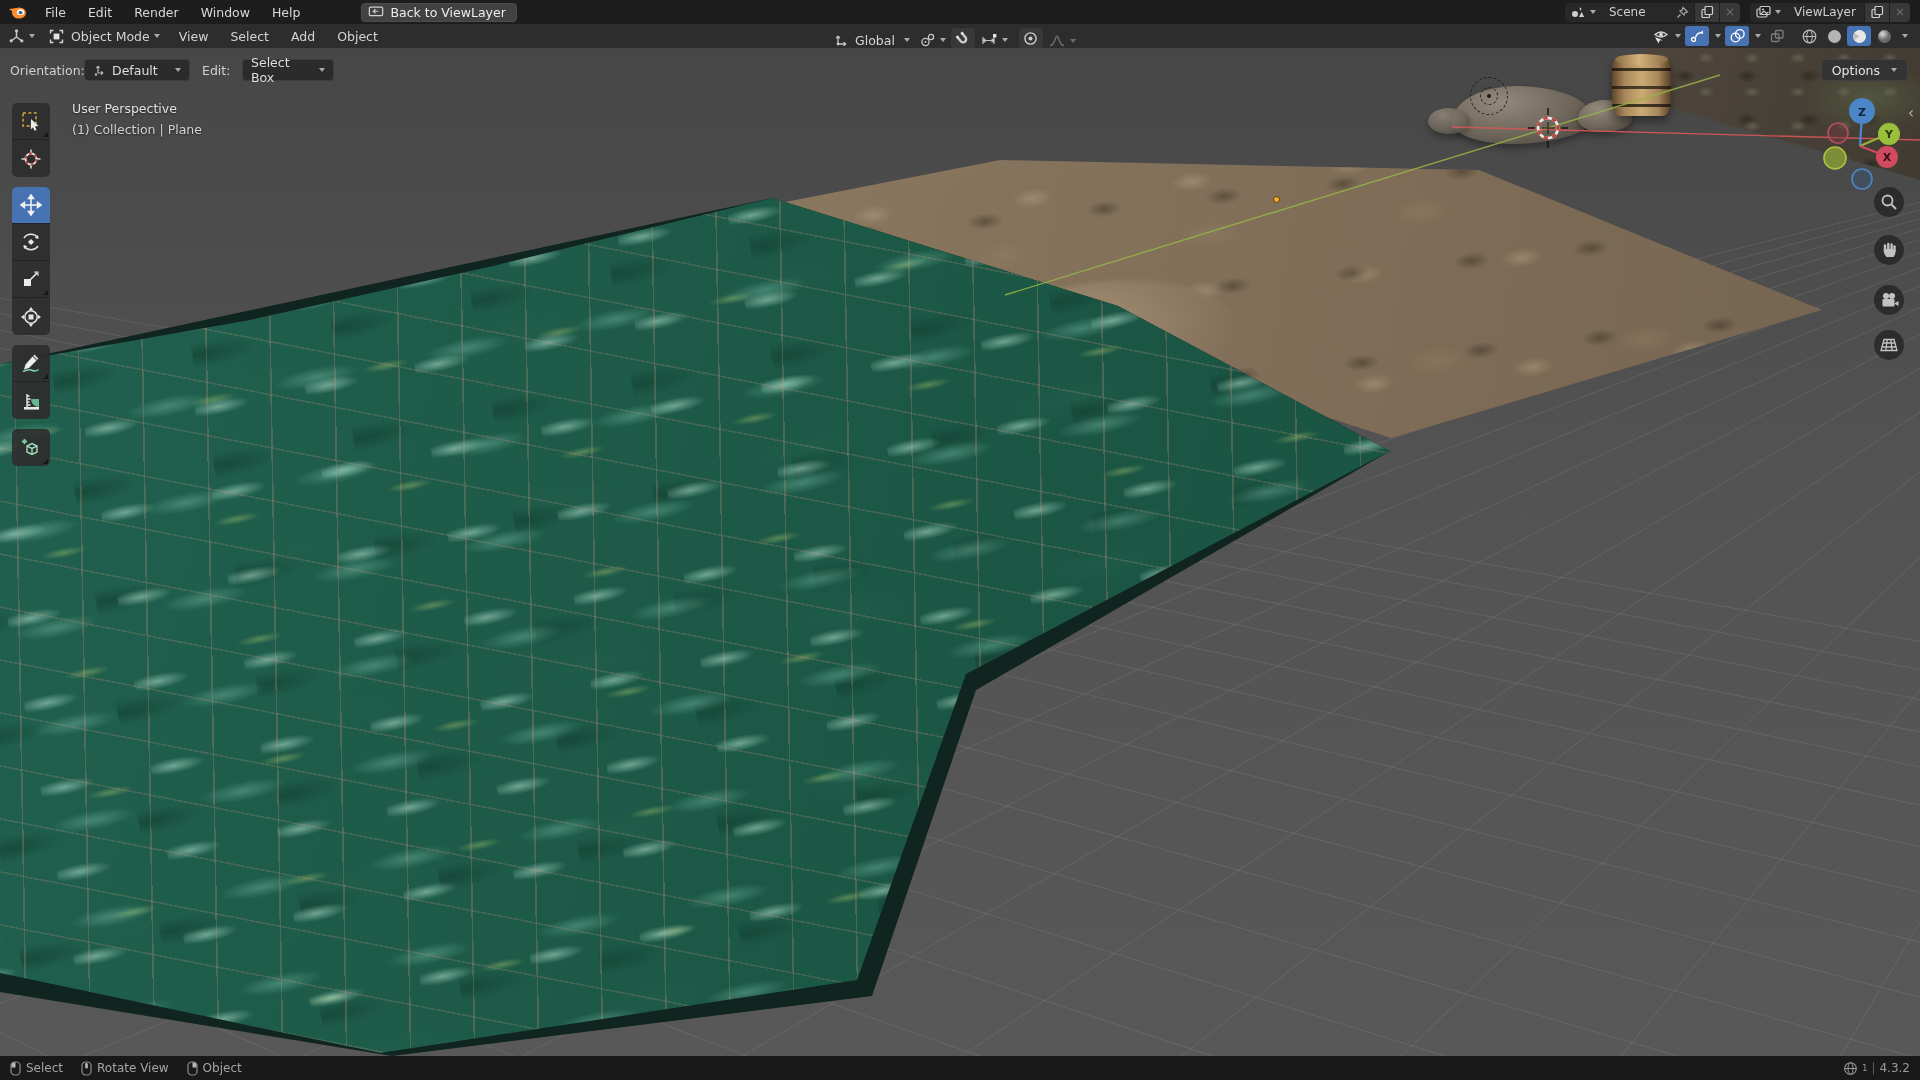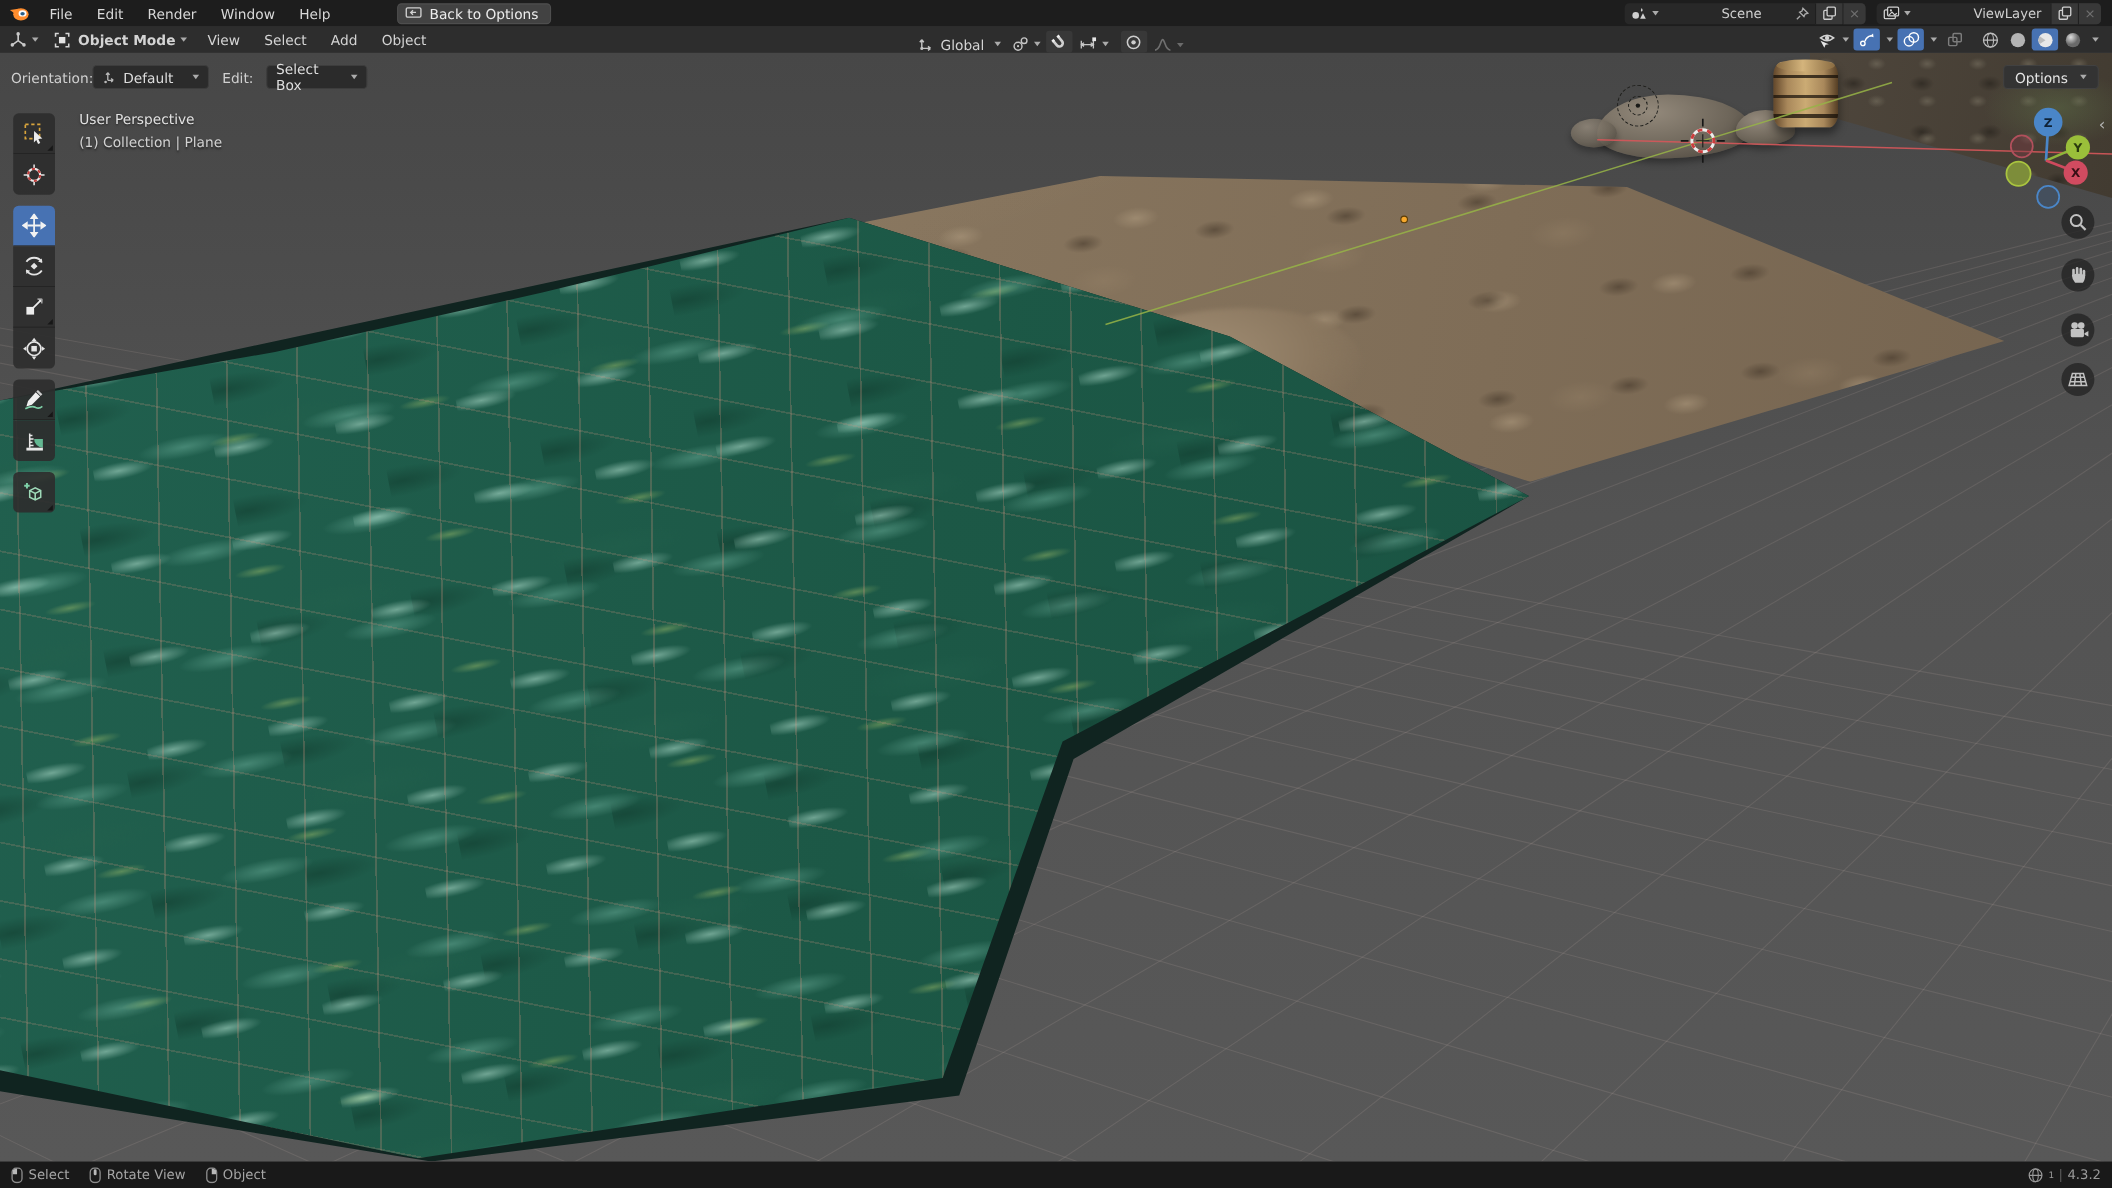--- a/index.html
+++ b/index.html
@@ -11,21 +11,21 @@
             display:flex; align-items:center; font-size:12.5px; color:#d8d8d8; z-index:40; }
   .topbar .logo { width:20px; height:16px; margin:0 6px 0 8px; }
   .menu-item { padding:12px 11px; height:24px; display:flex; align-items:center; cursor:default; }
   .back-btn { margin-left:50px; height:19px; background:#424242; border:1px solid #4e4e4e; border-radius:4px;
               display:flex; align-items:center; gap:6px; padding:0 10px 0 6px; color:#ececec; }
   .id-selectors { margin-left:auto; display:flex; align-items:center; gap:10px; margin-right:10px; }
   .id-pill { height:19px; background:#282828; border-radius:4px; display:flex; align-items:center; font-size:12px; color:#cfcfcf; }
   .id-pill .seg { display:flex; align-items:center; padding:0 5px; height:100%; }
   .id-pill .seg.btn { background:#383838; border-left:1px solid #1f1f1f; }
   .id-pill .seg.btn:last-child { border-radius:0 4px 4px 0; color:#6f6f6f; }
-  .id-pill .name { min-width:70px; padding:0 8px;margin-left:44px; }
+  .id-pill .name { min-width:70px; padding:0 8px; }
 
   
   .vheader { position:absolute; left:0; top:24px; width:1920px; height:24px; background:#2d2d2d;
              display:flex; align-items:center; font-size:12.5px; color:#d4d4d4; z-index:39; }
   .vheader .grp { display:flex; align-items:center; }
   .hdr-middle { position:absolute; left:830px; top:0; height:24px; display:flex; align-items:flex-end; gap:2px; }
   .hdr-right { position:absolute; right:12px; top:0; height:24px; display:flex; align-items:center; gap:4px; }
   .tri { width:0; height:0; border-left:3.5px solid transparent; border-right:3.5px solid transparent;
          border-top:4.5px solid #ababab; display:inline-block; margin-left:4px; }
   .tri.dim { border-top-color:#6b6b6b; }
@@ -162,21 +162,21 @@
   <div class="menu-item">Render</div>
   <div class="menu-item">Window</div>
   <div class="menu-item">Help</div>
   <div class="back-btn">
     <span class="icon">
       <svg width="16" height="14" viewBox="0 0 18 14">
           <rect x="1.5" y="1.5" width="15" height="9.5" rx="1.4" fill="none" stroke="#cfcfcf" stroke-width="1.4"></rect>
           <path d="M11.5,6.2 H6.2 M8.4,3.9 L6,6.2 L8.4,8.5" stroke="#cfcfcf" stroke-width="1.3" fill="none"></path>
         </svg>
     </span>
-    <span>Back to Options</span>
+    <span>Back to ViewLayer</span>
   </div>
   <div class="id-selectors">
     <div class="id-pill">
       <span class="seg">
         <span class="icon">
           <svg width="16" height="14" viewBox="0 0 16 14">
               <circle cx="5" cy="9" r="3" fill="#cfcfcf"></circle>
               <path d="M9,12 l2.6-5 l2.6,5 z" fill="#cfcfcf"></path>
               <path d="M10.5,2.2 q1.6,2.4 0,3.4 q-1.6,-1 0,-3.4" fill="#cfcfcf"></path>
             </svg>
@@ -233,21 +233,21 @@
     <span class="icon">
       <svg width="17" height="16" viewBox="0 0 17 16">
           <path d="M8.5,9 V2.5 M8.5,9 L3,13 M8.5,9 L14,13" stroke="#c9c9c9" stroke-width="1.5" fill="none"></path>
           <circle cx="8.5" cy="2.8" r="1.6" fill="#c9c9c9"></circle>
           <circle cx="3.2" cy="12.8" r="1.6" fill="#c9c9c9"></circle>
           <circle cx="13.8" cy="12.8" r="1.6" fill="#c9c9c9"></circle>
         </svg>
     </span>
       <span class="tri"></span>
   </div>
-  <div class="grp" style="padding:0 8px;font-weight:bold;">
+  <div class="grp" style="padding:0 8px;">
     <span class="icon" style="margin-right:7px;">
       <svg width="15" height="15" viewBox="0 0 15 15">
           <path d="M1.5,4.5 V1.5 H4.5 M10.5,1.5 H13.5 V4.5 M13.5,10.5 V13.5 H10.5 M4.5,13.5 H1.5 V10.5" fill="none" stroke="#d6d6d6" stroke-width="1.4"></path>
           <rect x="4.6" y="4.6" width="5.8" height="5.8" fill="#e3e3e3"></rect>
         </svg>
     </span>
     <span>Object Mode</span>
     <span class="tri"></span>
   </div>
   <div class="menu-item">View</div>

